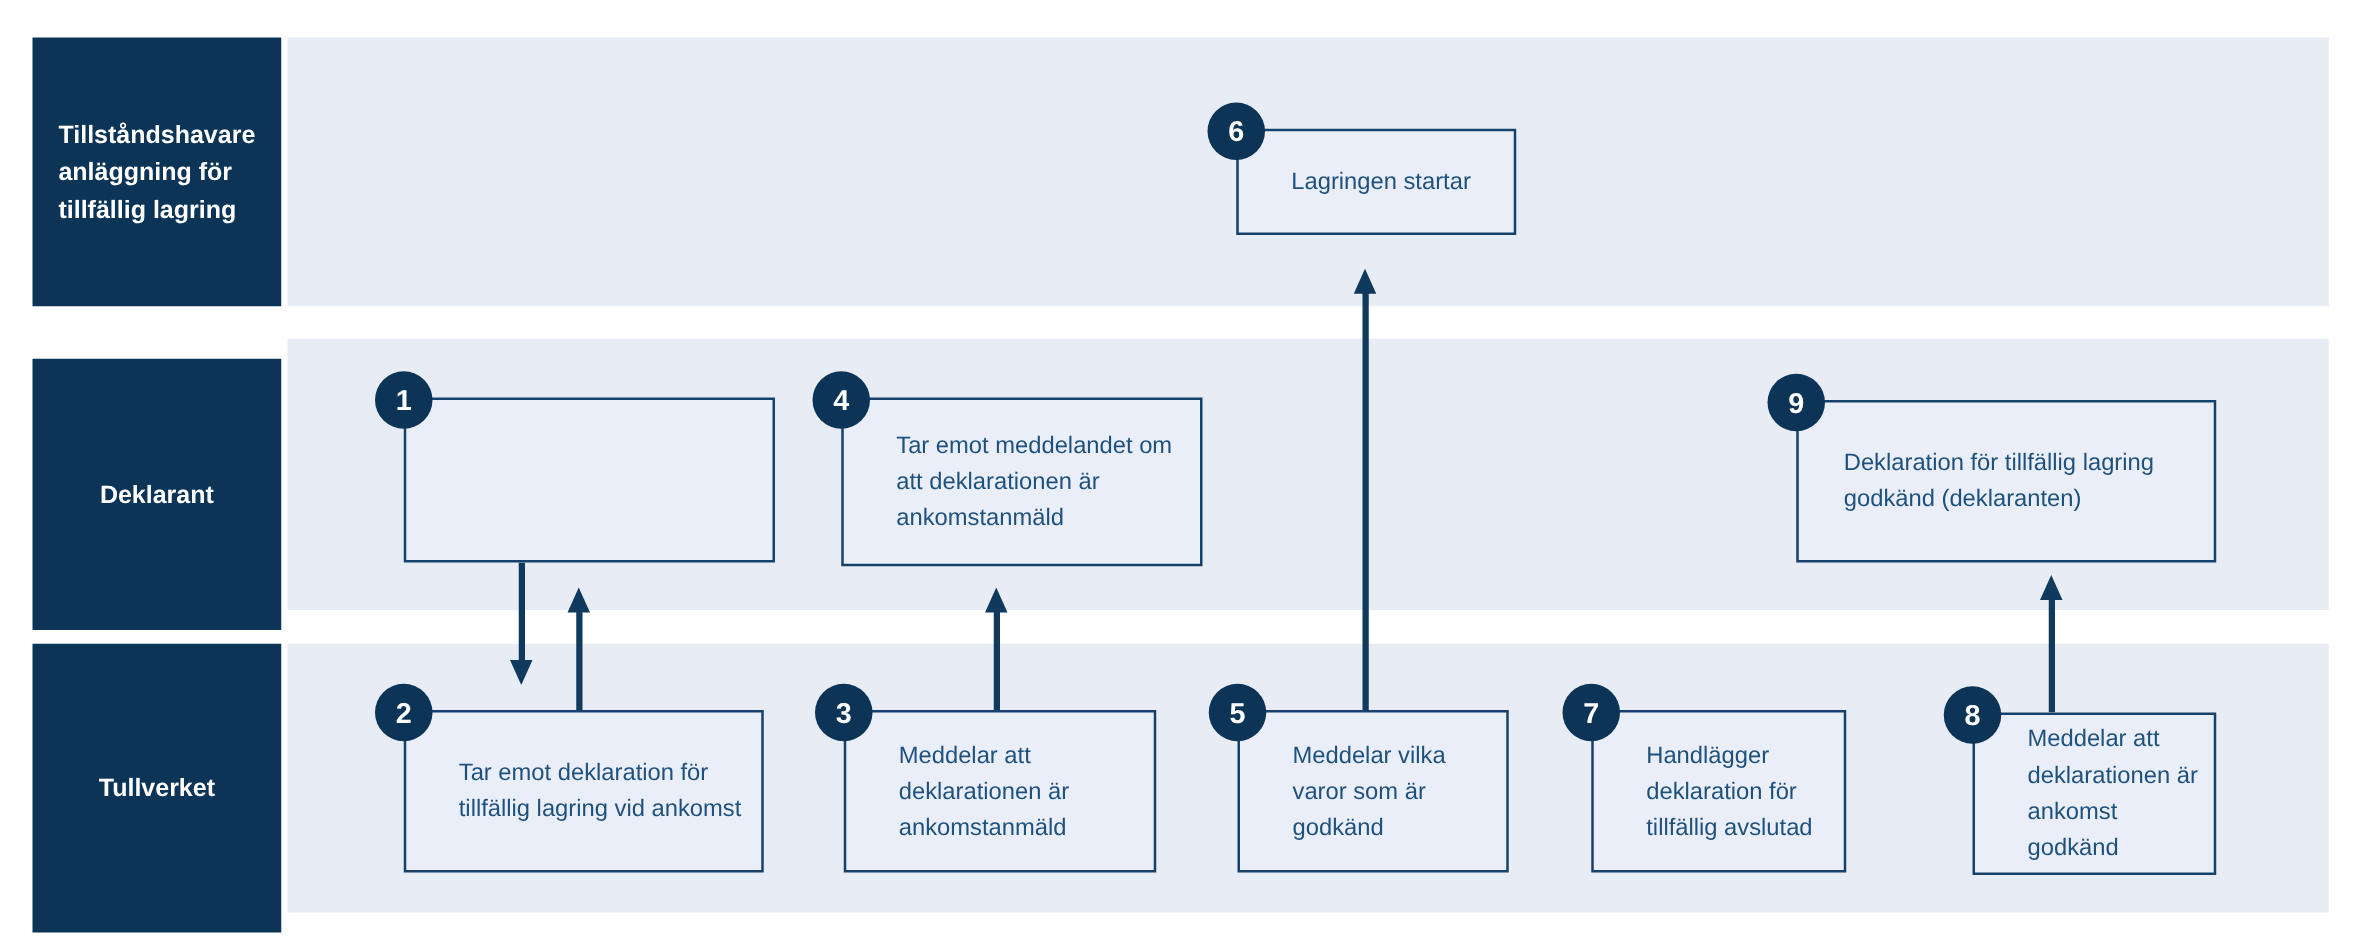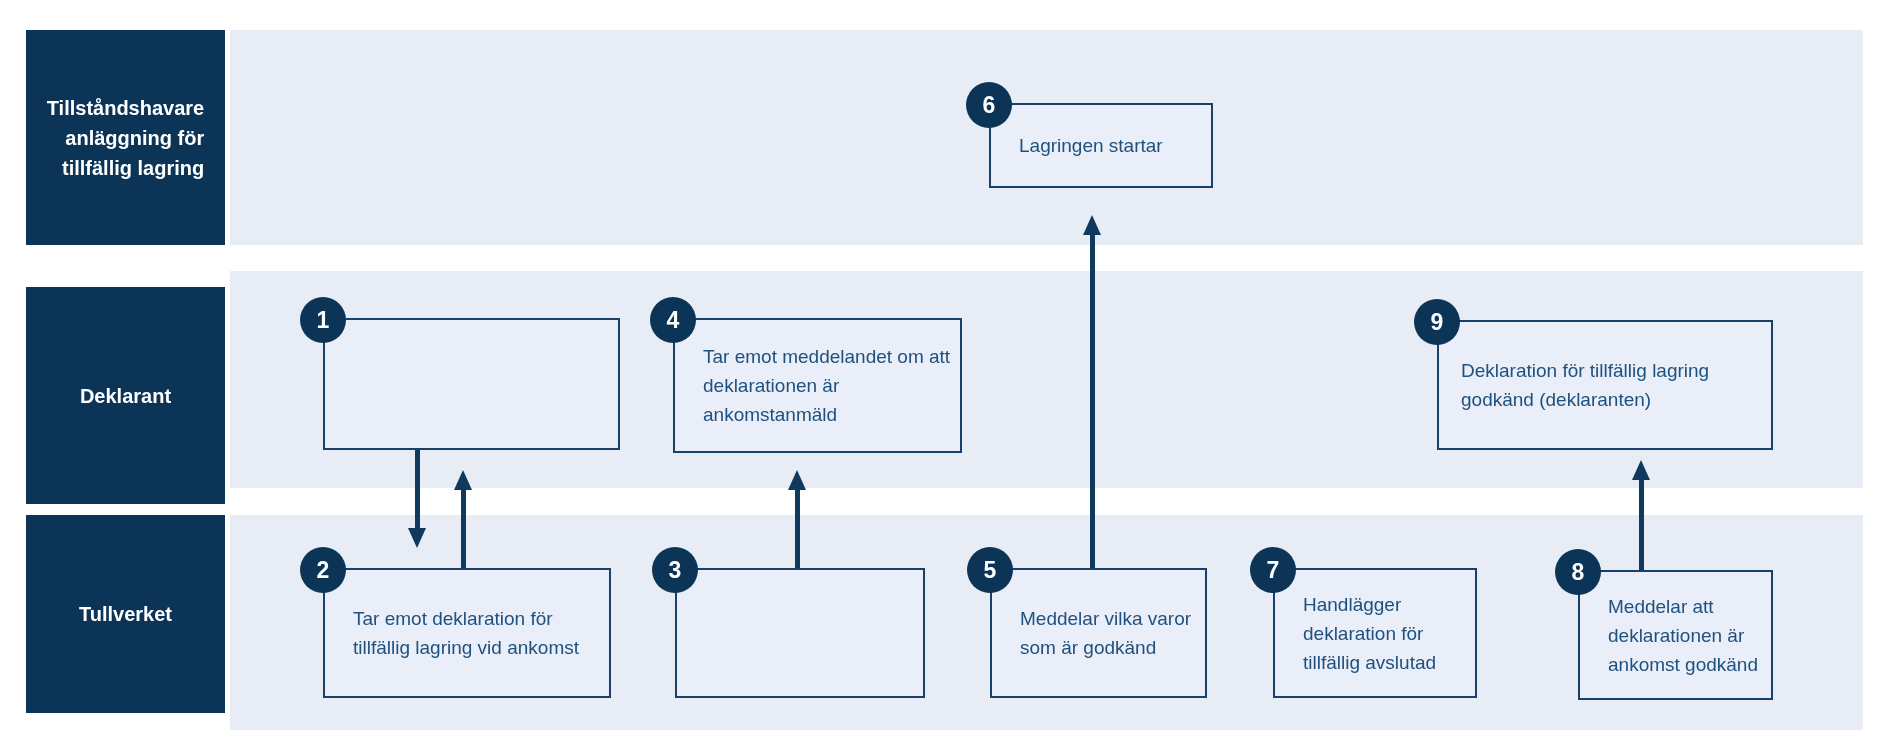--- a/index.html
+++ b/index.html
@@ -27,39 +27,39 @@
     left:26px;
     width:199px;
     background:#0b3457;
     color:#ffffff;
     font-weight:bold;
     font-size:20px;
     line-height:30px;
     display:flex;
     align-items:center;
     justify-content:center;
-    text-align:right;
+    text-align:left;
     white-space:pre-line;
   }
   .label1{top:30px;height:215px;}
   .label2{top:287px;height:217px;}
-  .label3{top:515px;height:198px;}
+  .label3{top:515px;height:231px;}
   
   .pbox{
     position:absolute;
     box-sizing:border-box;
     background:#e9eef8;
     border:2px solid #17406b;
     color:#1f517e;
     font-size:19px;
     line-height:29px;
     display:flex;
     align-items:center;
   }
-  .ptext{padding:4px 6px 4px 28px;}
+  .ptext{padding:4px 6px 4px 28px;margin-left:14px;}
   .box1{left:323px;top:318px;width:297px;height:132px;}
   .box2{left:323px;top:568px;width:288px;height:130px;}
   .box3{left:675px;top:568px;width:250px;height:130px;}
   .box4{left:673px;top:318px;width:289px;height:135px;}
   .box5{left:990px;top:568px;width:217px;height:130px;}
   .box6{left:989px;top:103px;width:224px;height:85px;}
   .box7{left:1273px;top:568px;width:204px;height:130px;}
   .box8{left:1578px;top:570px;width:195px;height:130px;}
   .box9{left:1437px;top:320px;width:336px;height:130px;}
   .box9 .ptext{padding-left:22px;padding-right:2px;}
@@ -144,20 +144,21 @@
   <div class="pbox box2">
     <div class="badge">
         <span>2</span>
       </div>
     <div class="ptext">Tar emot deklaration för tillfällig lagring vid ankomst</div>
   </div>
   <div class="pbox box3">
     <div class="badge">
         <span>3</span>
       </div>
+    <div class="ptext">Meddelar att deklarationen är ankomstanmäld</div>
   </div>
   <div class="pbox box4">
     <div class="badge">
         <span>4</span>
       </div>
     <div class="ptext">Tar emot meddelandet om att deklarationen är ankomstanmäld</div>
   </div>
   <div class="pbox box5">
     <div class="badge">
         <span>5</span>

